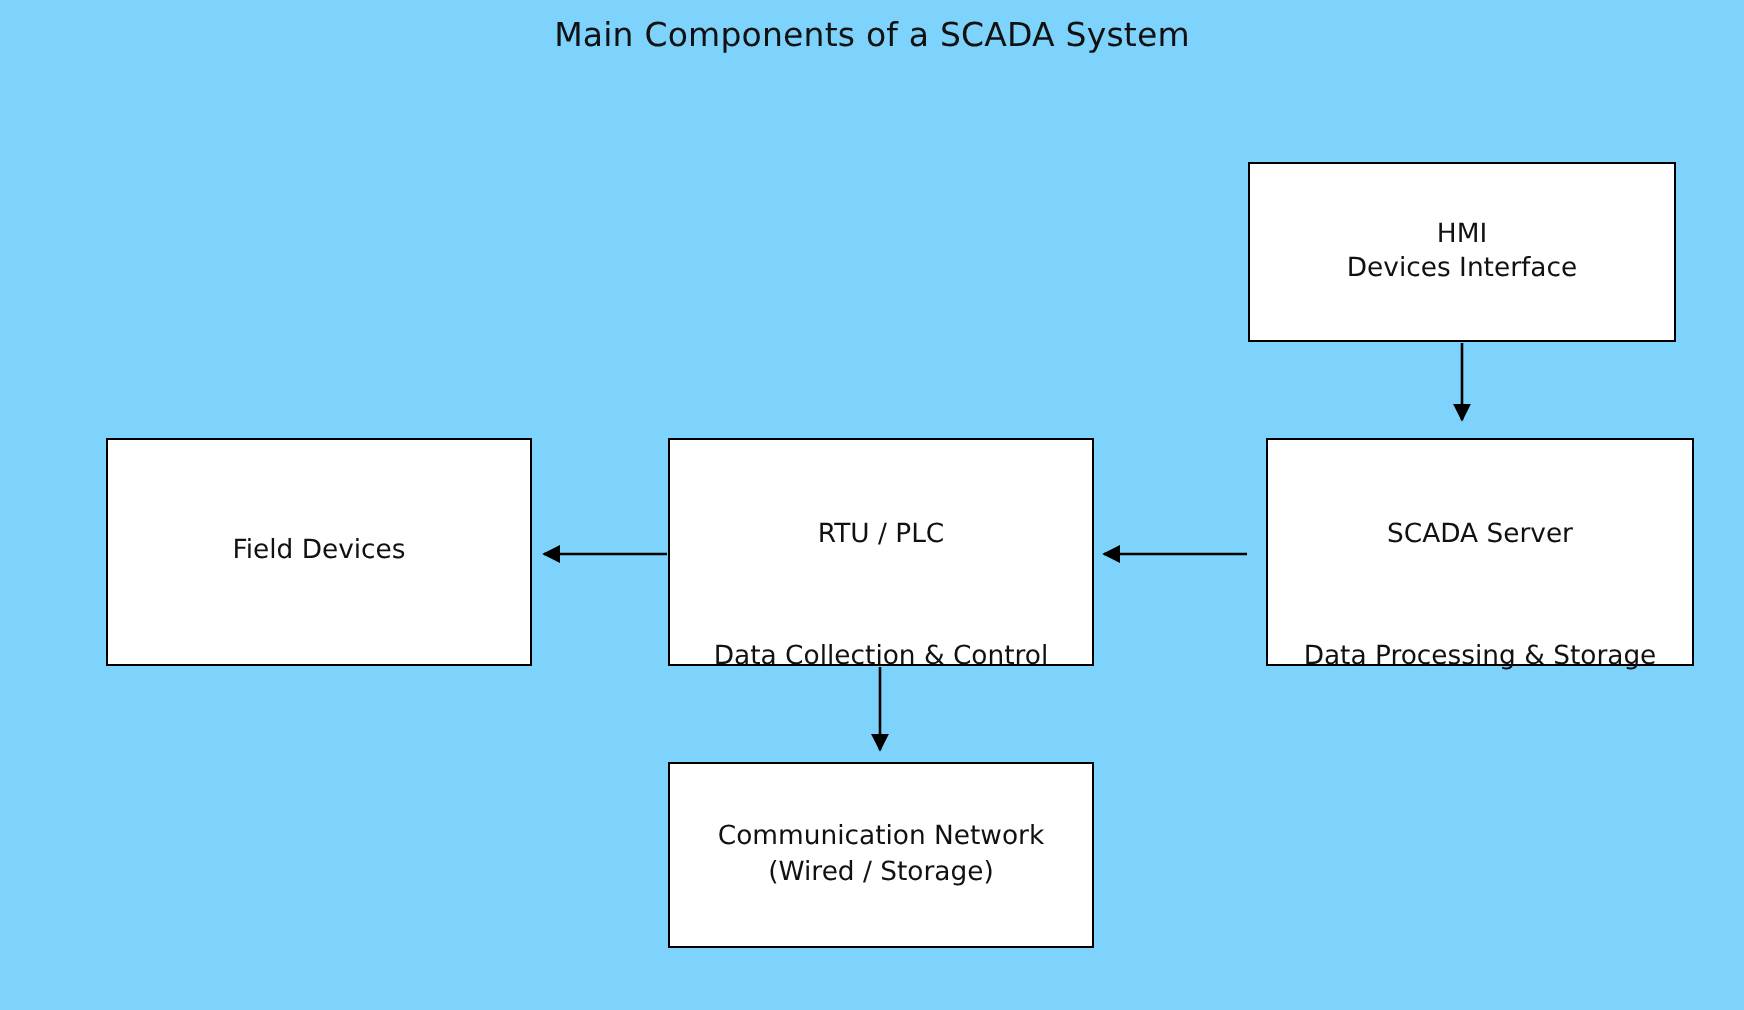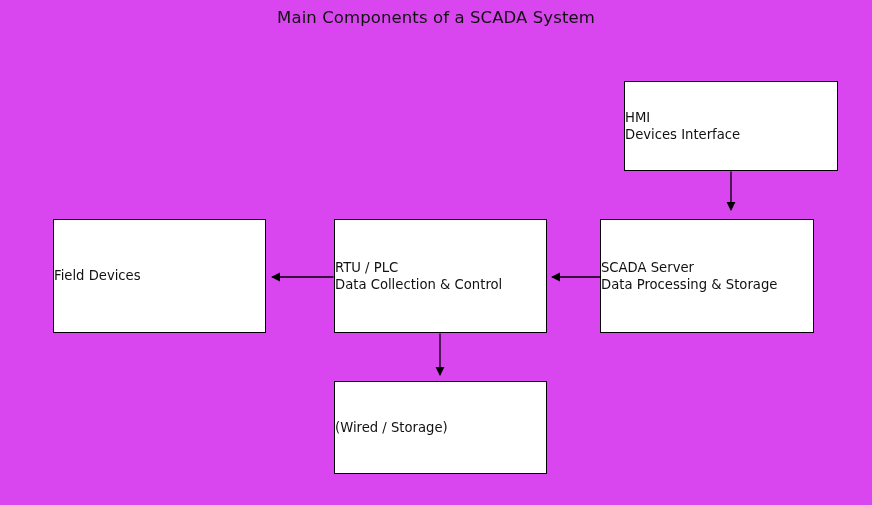--- a/index.html
+++ b/index.html
@@ -8,60 +8,60 @@
     background: #ffffff;
   }
   body {
     font-family: "DejaVu Sans", sans-serif;
     color: #111111;
   }
   #canvas {
     position: relative;
     width: 872px;
     height: 505px;
-    background: #d946ef;
+    background: #7dd3fc;
     overflow: hidden;
   }
   #diagram-title {
     position: absolute;
     left: 0;
     top: 8px;
     width: 872px;
     text-align: center;
     font-size: 16.5px;
     line-height: 20px;
     color: #111111;
     letter-spacing: 0.1px;
   }
   .node {
     position: absolute;
     box-sizing: border-box;
     border: 1.3px solid #000000;
     background: #ffffff;
     display: flex;
     flex-direction: column;
-    align-items: flex-start;
+    align-items: center;
     justify-content: center;
   }
   .node-line {
     font-size: 13.2px;
     line-height: 17.5px;
     white-space: nowrap;
     text-align: center;
     color: #111111;
   }
   
   #node-hmi       { left: 624px; top: 81px;  width: 214px; height: 90px;  }
-  #node-server    { left: 600px; top: 219px; width: 214px; height: 114px; }
+  #node-server    { left: 633px; top: 219px; width: 214px; height: 114px; }
   #node-rtu       { left: 334px; top: 219px; width: 213px; height: 114px; }
   #node-field     { left: 53px;  top: 219px; width: 213px; height: 114px; }
   #node-network   { left: 334px; top: 381px; width: 213px; height: 93px;  }
 
   
-  #node-server .node-line, #node-rtu .node-line { overflow: visible; }
+  #node-server .node-line, #node-rtu .node-line { overflow: visible; margin-top: 44px; }
 
   .edge-layer {
     position: absolute;
     left: 0;
     top: 0;
     width: 872px;
     height: 505px;
     pointer-events: none;
   }
 </style>
@@ -109,16 +109,17 @@
   <div class="node" id="node-rtu">
     <div class="node-line">RTU / PLC</div>
     <div class="node-line">Data Collection &amp; Control</div>
   </div>
 
   <div class="node" id="node-field">
     <div class="node-line">Field Devices</div>
   </div>
 
   <div class="node" id="node-network">
+    <div class="node-line">Communication Network</div>
     <div class="node-line">(Wired / Storage)</div>
   </div>
 
 </div>
 
 </body></html>

